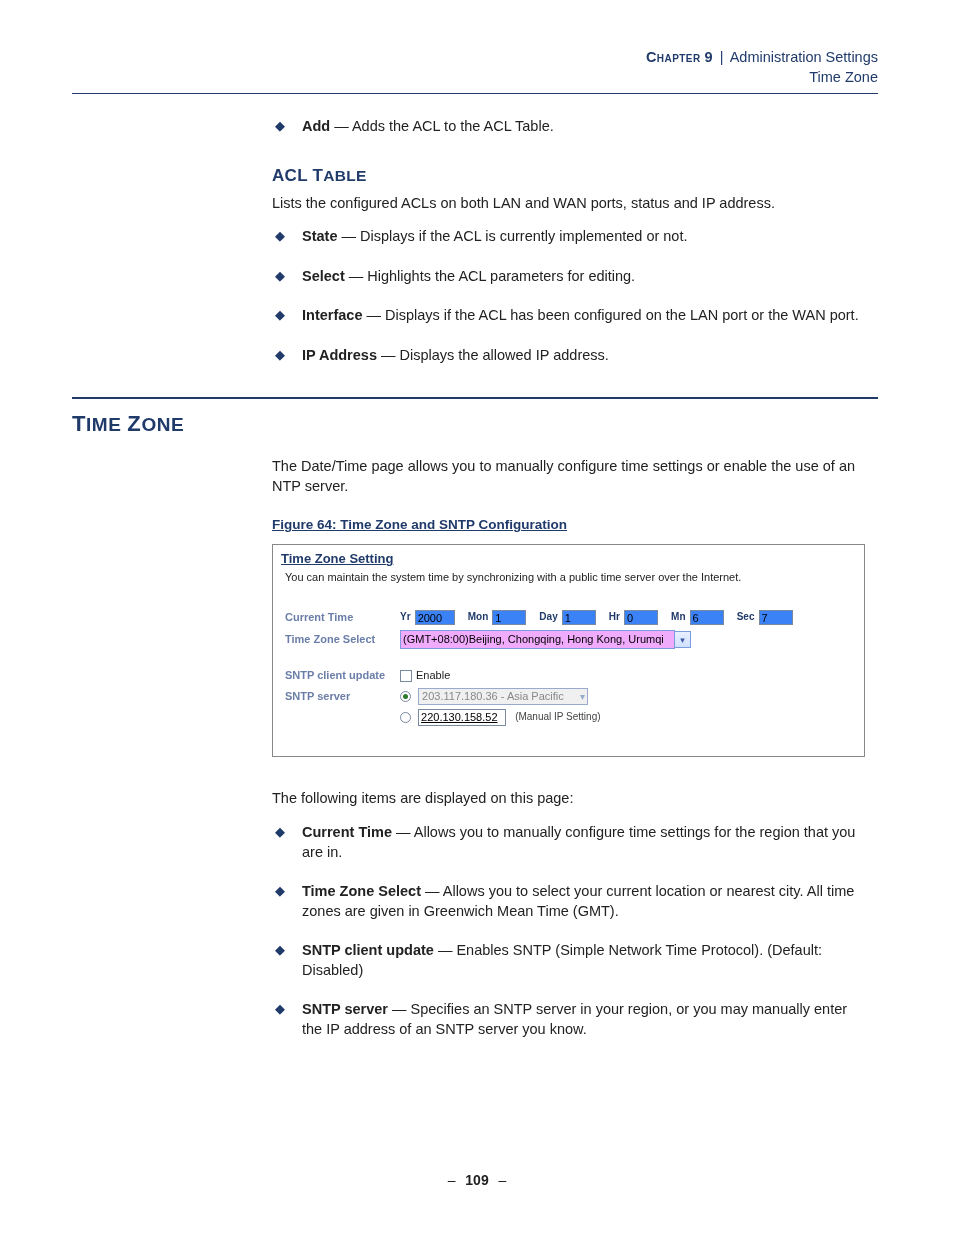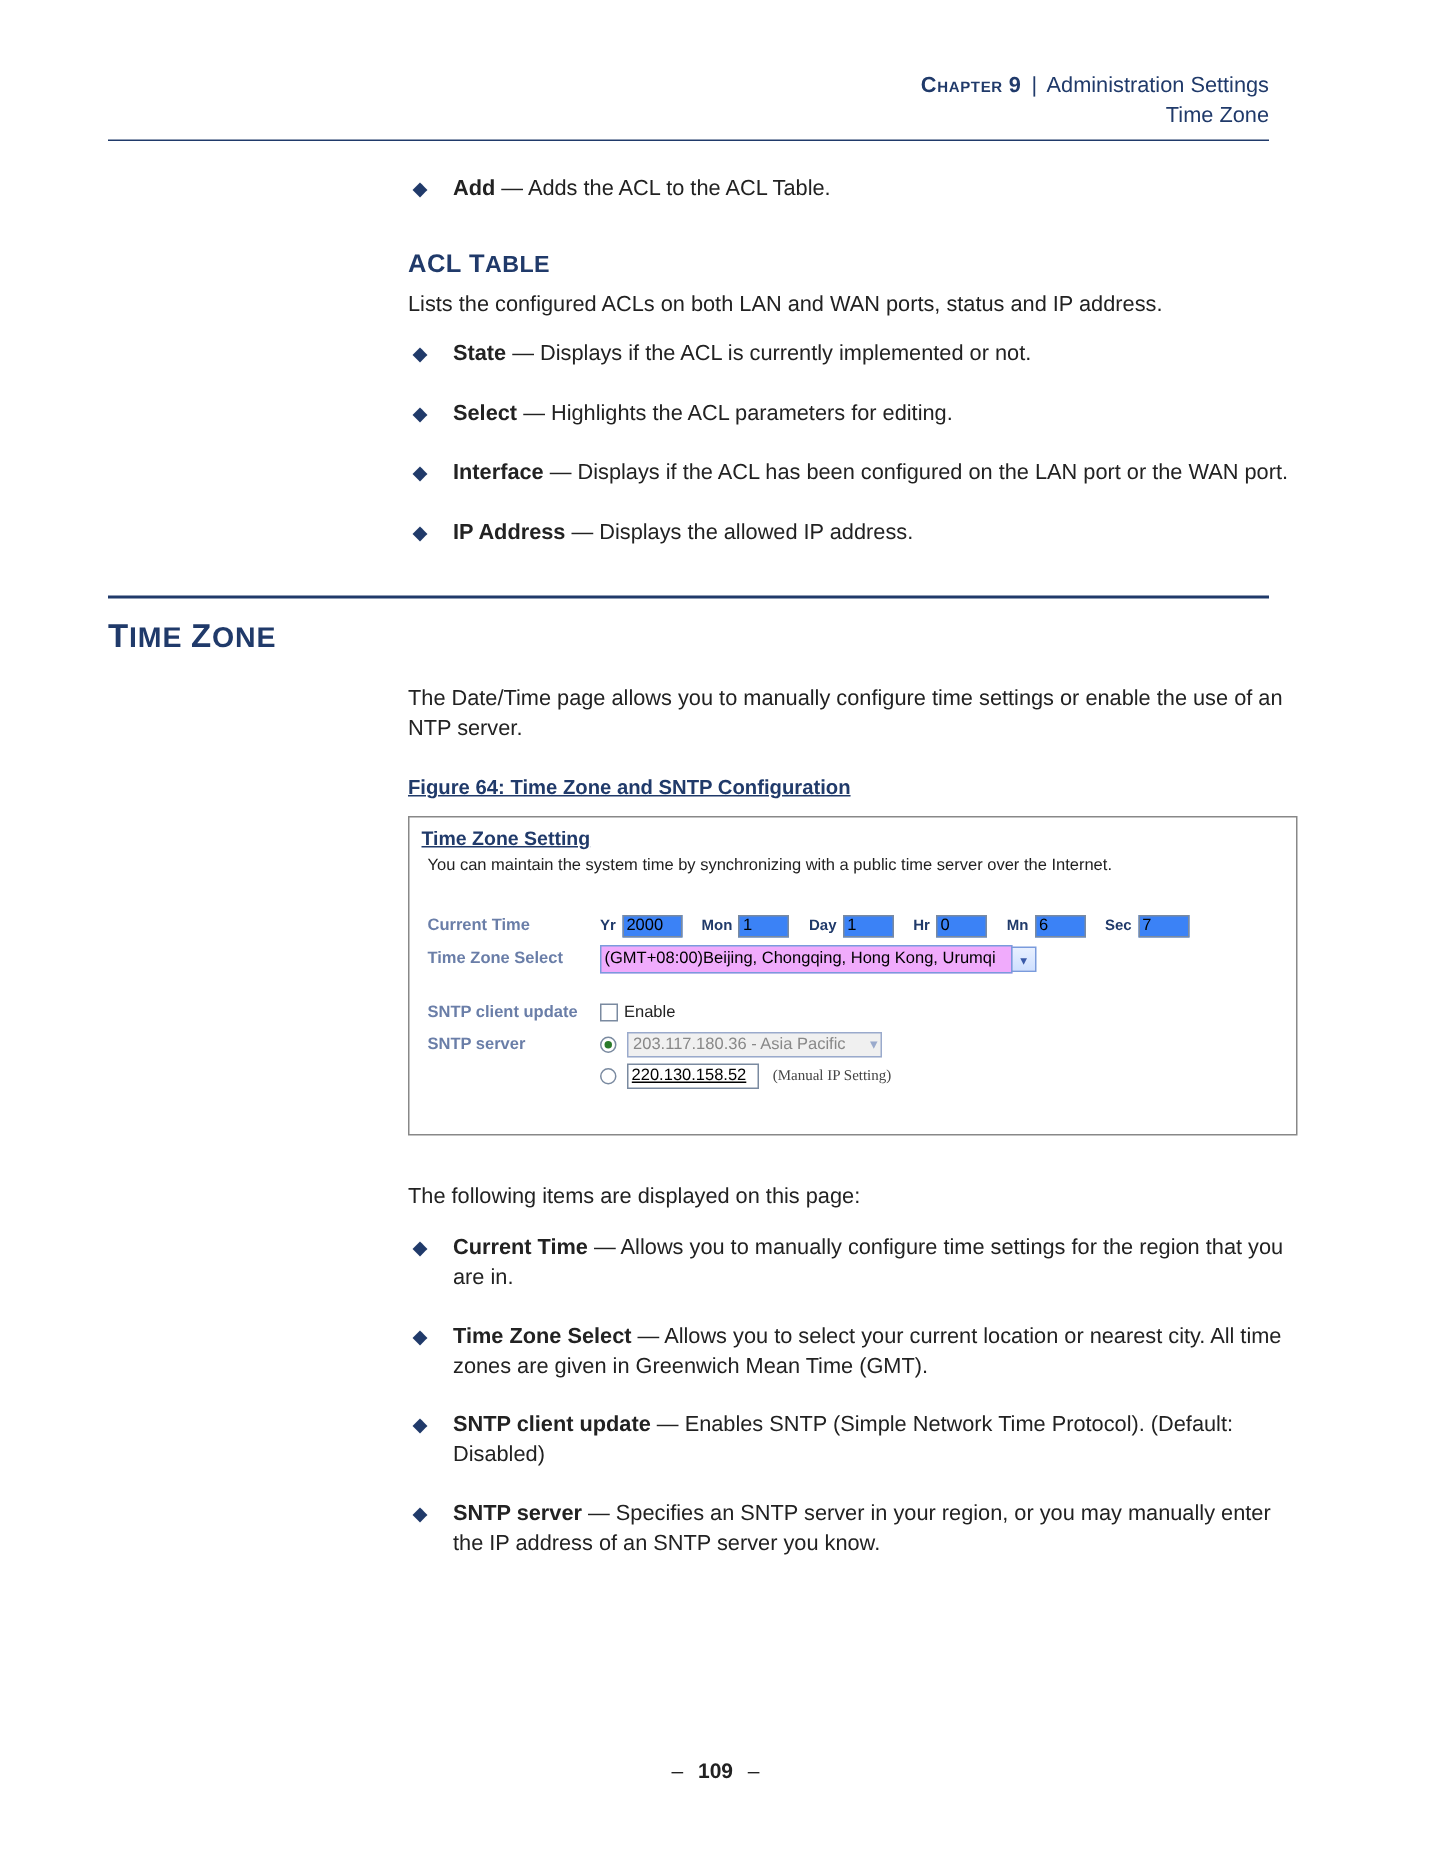--- a/index.html
+++ b/index.html
@@ -15,21 +15,21 @@
     background: #fff;
     color: var(--body);
     font-family: Verdana, Geneva, Tahoma, sans-serif;
     font-size: 14.5px;
     line-height: 1.35;
   }
   .page {
     width: 954px;
     height: 1235px;
     position: relative;
-    padding: 40px 108px 0 72px;
+    padding: 40px 76px 0 72px;
   }
   .running-head {
     text-align: right;
     font-size: 14.5px;
     margin-top: 8px;
   }
   .running-head .chap-label {
     font-variant: small-caps;
     letter-spacing: 0.03em;
     font-weight: bold;
@@ -231,21 +231,21 @@
   .ip-input {
     border: 1px solid #7a8aa0;
     height: 17px;
     width: 88px;
     font-size: 11px;
     padding: 0 2px;
     vertical-align: middle;
     background: #fff;
     text-decoration: underline;
   }
-  .manual-note { font-size: 10px; color: #444; margin-left: 6px; font-family: Liberation Serif, serif; }
+  .manual-note { font-size: 10px; color: #444; margin-left: 6px; }
   .apply-wrap { margin-top: 14px; margin-left: -0px; display: flex; }
   .apply-wrap .apply-col { width: 115px; }
 
   .footer {
     position: absolute;
     bottom: 45px;
     left: 0; right: 0;
     text-align: center;
     font-size: 14px;
   }

